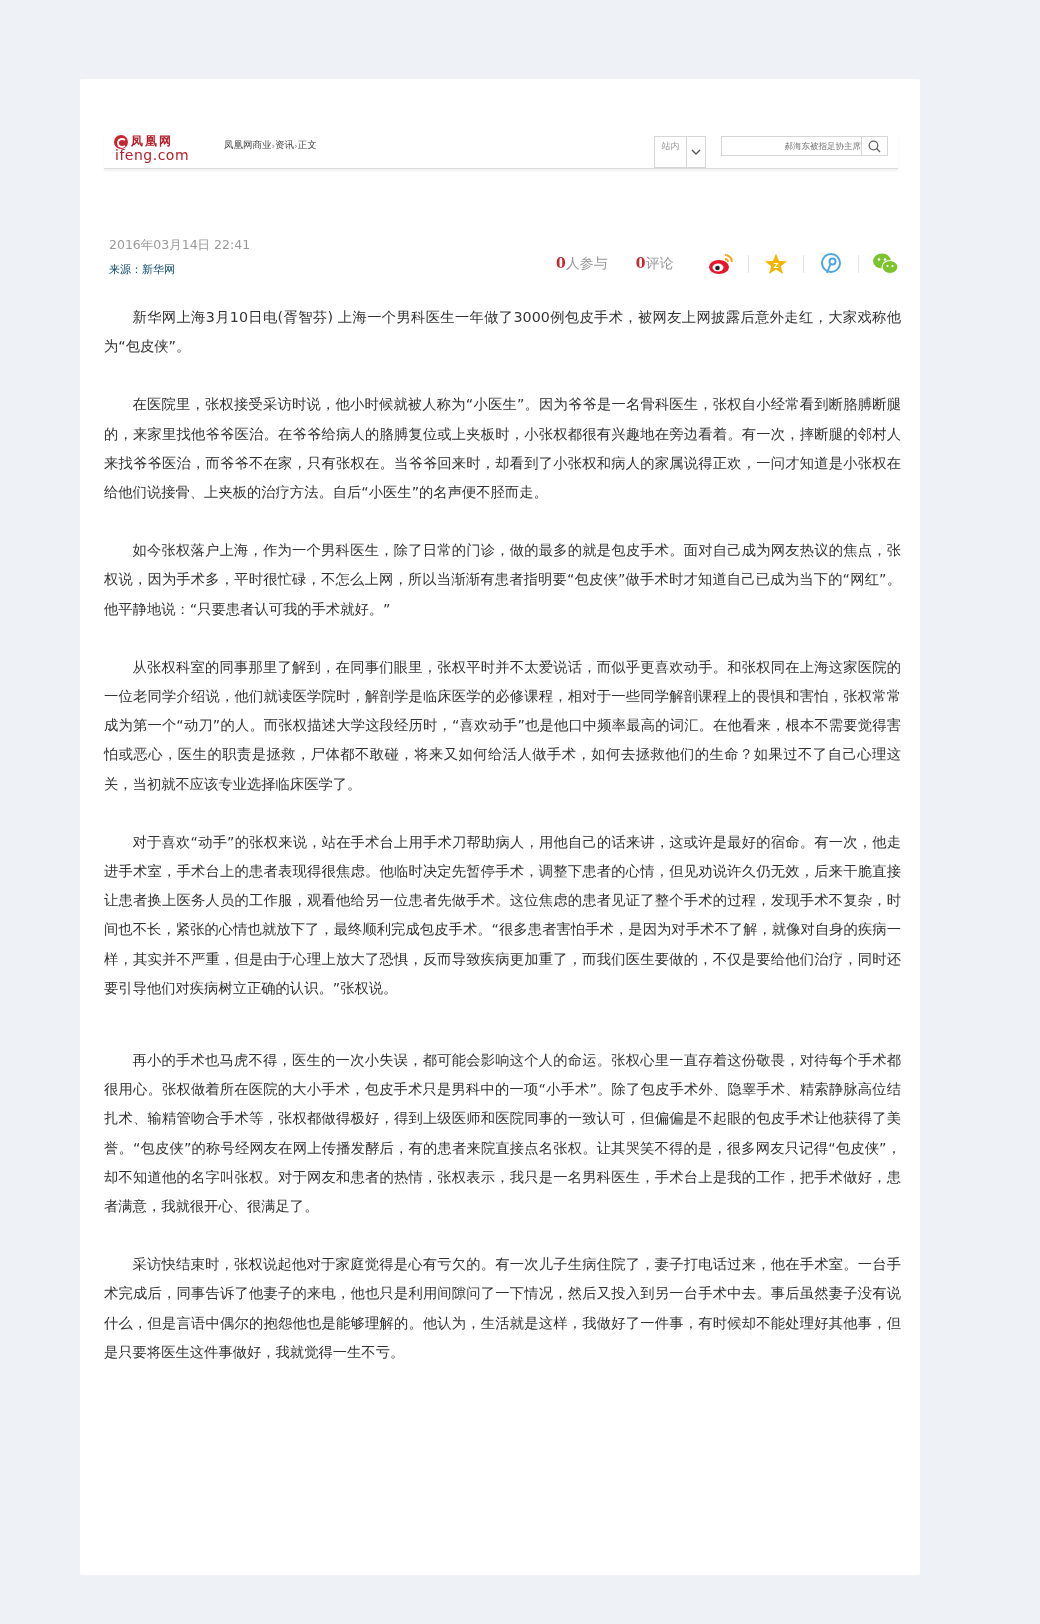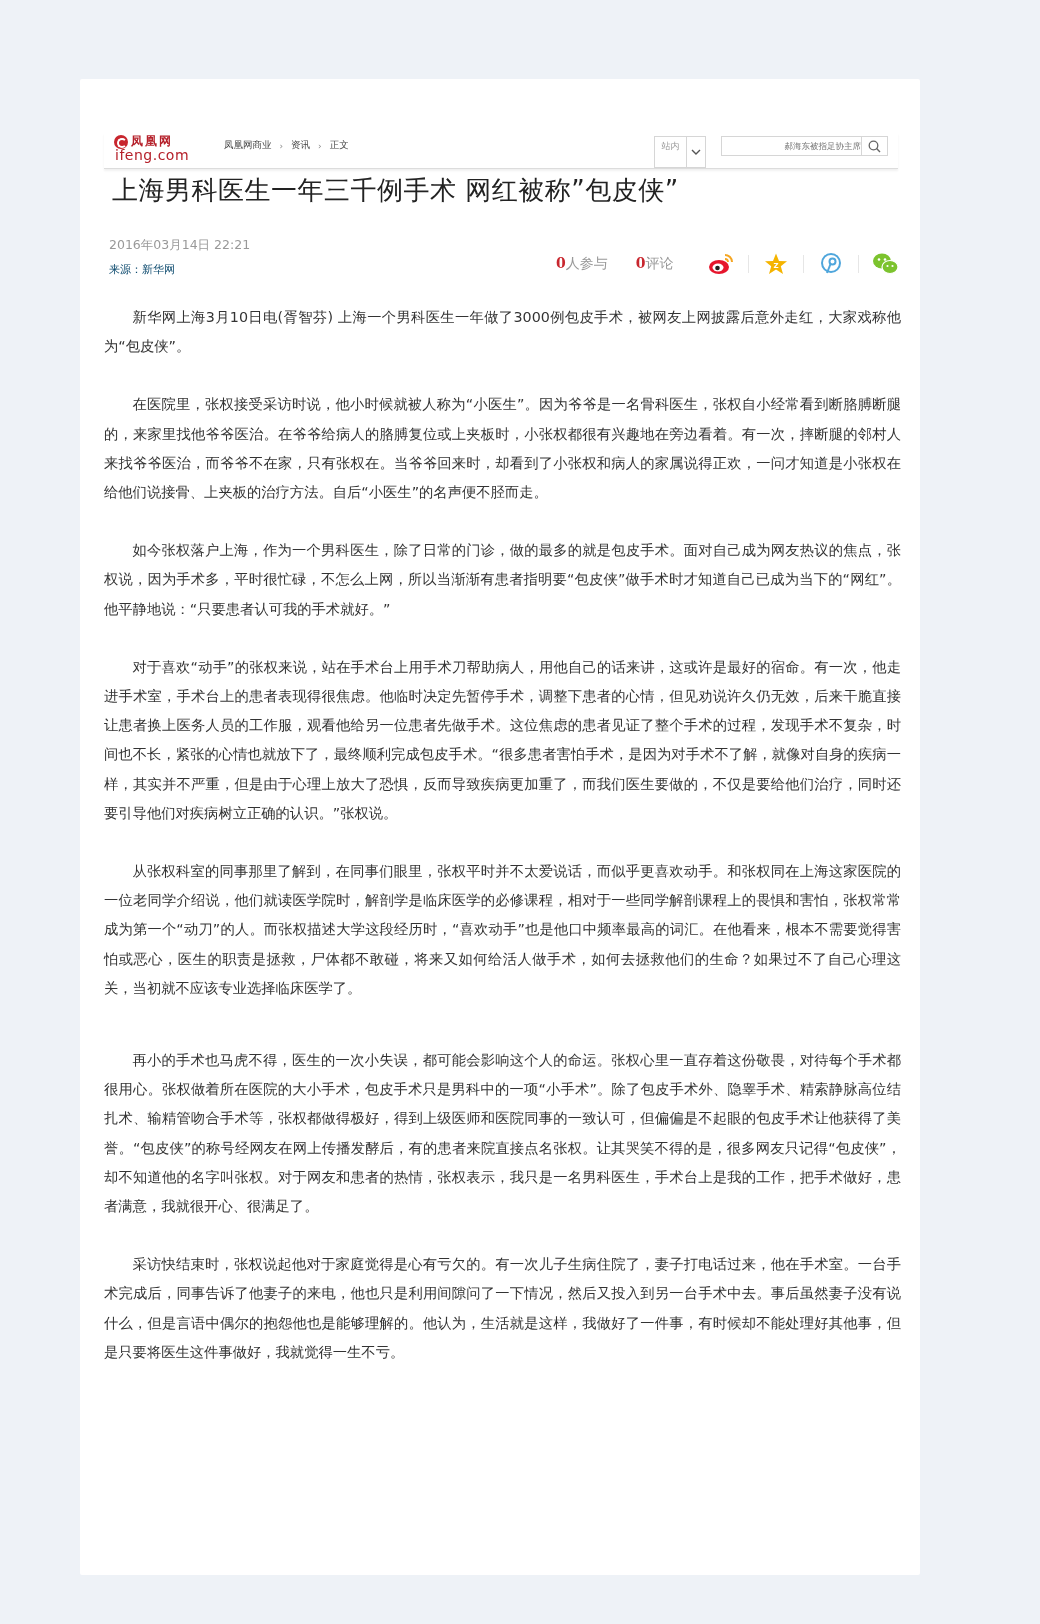--- a/index.html
+++ b/index.html
@@ -46,21 +46,21 @@
     font-size: 12px; color: #b5202a; font-weight: bold; letter-spacing: 2px;
     font-family: "DejaVu Serif", serif;
   }
   .logo .en {
     position: absolute; left: 1px; top: 14px;
     font-size: 14px; color: #b5202a; letter-spacing: 0.5px;
   }
   .breadcrumb {
     position: absolute; left: 120px; top: 6px;
     font-size: 9.5px; color: #444;
-    display: flex; gap: 8px; align-items: center;
+    display: flex; gap: 0; align-items: center;
   }
   .breadcrumb .sep { color: #888; font-size: 9px; }
   .site-select {
     position: absolute; left: 550px; top: 3px;
     width: 52px; height: 32px;
     border: 1px solid #d6d6d6; display: flex; font-size: 9px; color: #999;
   }
   .site-select .val { width: 32px; text-align: center; line-height: 18px; border-right: 1px solid #d6d6d6; }
   .site-select .arrow { flex: 1; display: flex; align-items: center; justify-content: center; color: #555; }
   .search {
@@ -139,23 +139,22 @@
       <input type="text" placeholder="郝海东被指足协主席" style="">
       <span class="btn">
         <svg width="13" height="13" viewBox="0 0 13 13">
           <circle cx="5.5" cy="5.5" r="4.3" fill="none" stroke="#666" stroke-width="1.3"></circle>
           <line x1="8.6" y1="8.6" x2="12" y2="12" stroke="#666" stroke-width="1.4"></line>
         </svg>
       </span>
     </div>
   </div>
 
-  <h1 class="title">上海男科医生一年三千例手术 网红被称”包皮侠”</h1>
-
-  <div class="date">2016年03月14日 22:21</div>
+
+  <div class="date">2016年03月14日 22:41</div>
   <div class="source">来源：新华网</div>
 
   <div class="meta-right">
     <span class="stat">
       <span class="num">0</span><span>人参与</span>
     </span>
     <span class="stat">
       <span class="num">0</span><span>评论</span>
     </span>
     <div class="share">
@@ -194,18 +193,18 @@
           <circle cx="20.5" cy="14" r="1.1" fill="#fff"></circle>
         </svg>
       </span>
     </div>
   </div>
 
   <div class="article">
     <p>新华网上海3月10日电(胥智芬) 上海一个男科医生一年做了3000例包皮手术，被网友上网披露后意外走红，大家戏称他为“包皮侠”。</p>
     <p>在医院里，张权接受采访时说，他小时候就被人称为“小医生”。因为爷爷是一名骨科医生，张权自小经常看到断胳膊断腿的，来家里找他爷爷医治。在爷爷给病人的胳膊复位或上夹板时，小张权都很有兴趣地在旁边看着。有一次，摔断腿的邻村人来找爷爷医治，而爷爷不在家，只有张权在。当爷爷回来时，却看到了小张权和病人的家属说得正欢，一问才知道是小张权在给他们说接骨、上夹板的治疗方法。自后“小医生”的名声便不胫而走。</p>
     <p>如今张权落户上海，作为一个男科医生，除了日常的门诊，做的最多的就是包皮手术。面对自己成为网友热议的焦点，张权说，因为手术多，平时很忙碌，不怎么上网，所以当渐渐有患者指明要“包皮侠”做手术时才知道自己已成为当下的“网红”。他平静地说：“只要患者认可我的手术就好。”</p>
+    <p>从张权科室的同事那里了解到，在同事们眼里，张权平时并不太爱说话，而似乎更喜欢动手。和张权同在上海这家医院的一位老同学介绍说，他们就读医学院时，解剖学是临床医学的必修课程，相对于一些同学解剖课程上的畏惧和害怕，张权常常成为第一个“动刀”的人。而张权描述大学这段经历时，“喜欢动手”也是他口中频率最高的词汇。在他看来，根本不需要觉得害怕或恶心，医生的职责是拯救，尸体都不敢碰，将来又如何给活人做手术，如何去拯救他们的生命？如果过不了自己心理这关，当初就不应该专业选择临床医学了。</p>
     <p>对于喜欢“动手”的张权来说，站在手术台上用手术刀帮助病人，用他自己的话来讲，这或许是最好的宿命。有一次，他走进手术室，手术台上的患者表现得很焦虑。他临时决定先暂停手术，调整下患者的心情，但见劝说许久仍无效，后来干脆直接让患者换上医务人员的工作服，观看他给另一位患者先做手术。这位焦虑的患者见证了整个手术的过程，发现手术不复杂，时间也不长，紧张的心情也就放下了，最终顺利完成包皮手术。“很多患者害怕手术，是因为对手术不了解，就像对自身的疾病一样，其实并不严重，但是由于心理上放大了恐惧，反而导致疾病更加重了，而我们医生要做的，不仅是要给他们治疗，同时还要引导他们对疾病树立正确的认识。”张权说。</p>
-    <p>从张权科室的同事那里了解到，在同事们眼里，张权平时并不太爱说话，而似乎更喜欢动手。和张权同在上海这家医院的一位老同学介绍说，他们就读医学院时，解剖学是临床医学的必修课程，相对于一些同学解剖课程上的畏惧和害怕，张权常常成为第一个“动刀”的人。而张权描述大学这段经历时，“喜欢动手”也是他口中频率最高的词汇。在他看来，根本不需要觉得害怕或恶心，医生的职责是拯救，尸体都不敢碰，将来又如何给活人做手术，如何去拯救他们的生命？如果过不了自己心理这关，当初就不应该专业选择临床医学了。</p>
     <p class="extra-gap">再小的手术也马虎不得，医生的一次小失误，都可能会影响这个人的命运。张权心里一直存着这份敬畏，对待每个手术都很用心。张权做着所在医院的大小手术，包皮手术只是男科中的一项“小手术”。除了包皮手术外、隐睾手术、精索静脉高位结扎术、输精管吻合手术等，张权都做得极好，得到上级医师和医院同事的一致认可，但偏偏是不起眼的包皮手术让他获得了美誉。“包皮侠”的称号经网友在网上传播发酵后，有的患者来院直接点名张权。让其哭笑不得的是，很多网友只记得“包皮侠”，却不知道他的名字叫张权。对于网友和患者的热情，张权表示，我只是一名男科医生，手术台上是我的工作，把手术做好，患者满意，我就很开心、很满足了。</p>
     <p>采访快结束时，张权说起他对于家庭觉得是心有亏欠的。有一次儿子生病住院了，妻子打电话过来，他在手术室。一台手术完成后，同事告诉了他妻子的来电，他也只是利用间隙问了一下情况，然后又投入到另一台手术中去。事后虽然妻子没有说什么，但是言语中偶尔的抱怨他也是能够理解的。他认为，生活就是这样，我做好了一件事，有时候却不能处理好其他事，但是只要将医生这件事做好，我就觉得一生不亏。</p>
   </div>
 </div>
 
 </body></html>

